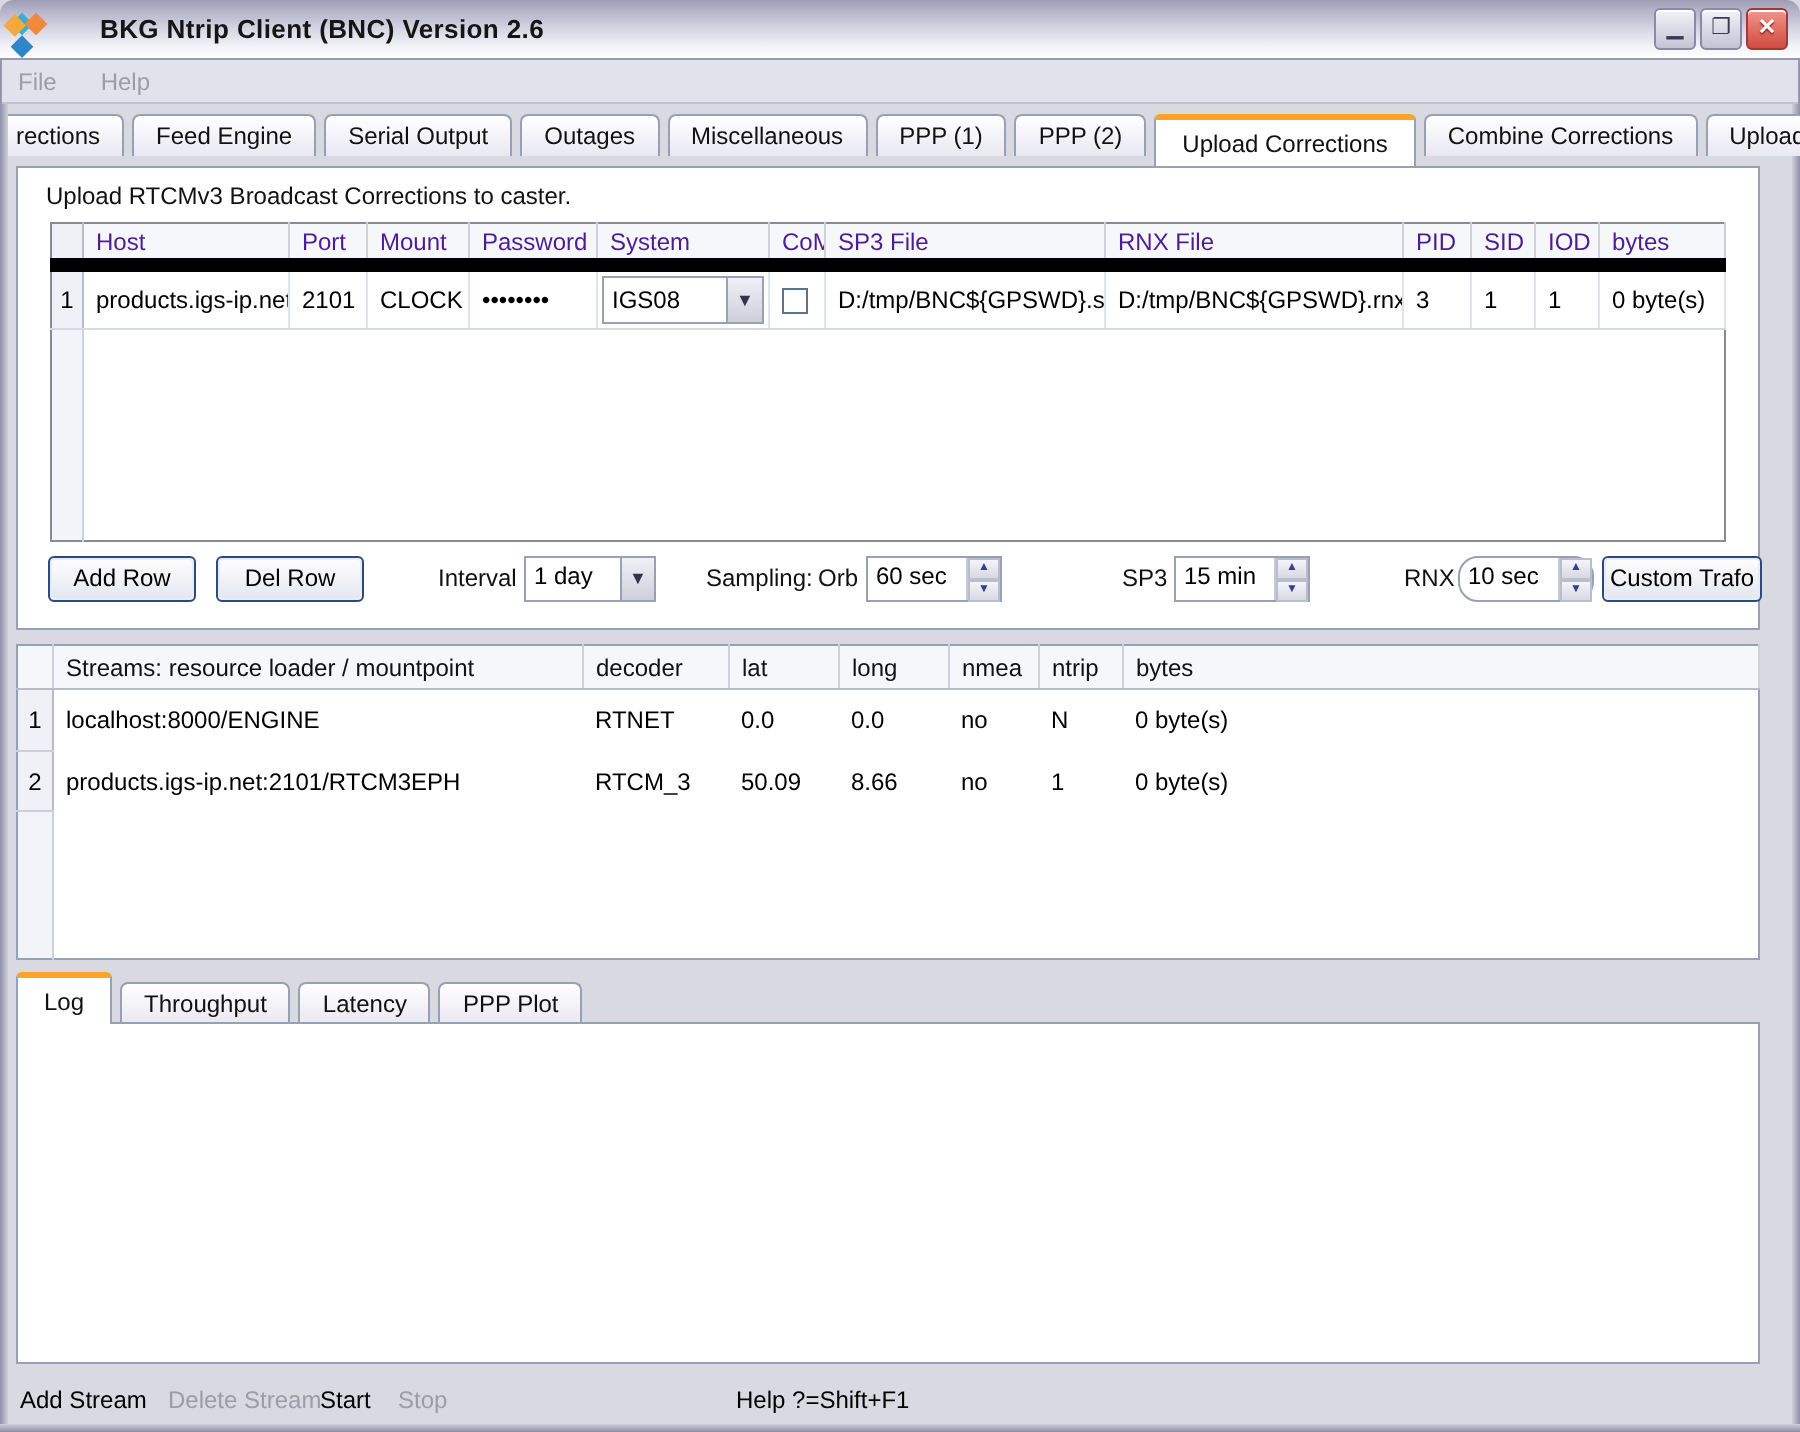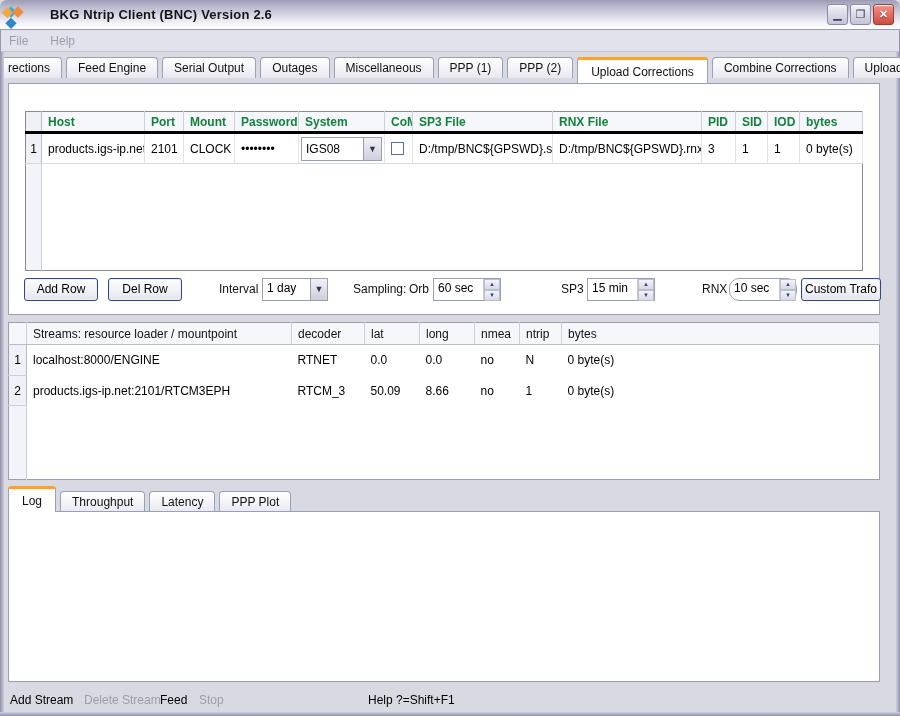--- a/index.html
+++ b/index.html
@@ -78,23 +78,23 @@
     background:#ffffff; border:1px solid #98a0b5; z-index:2;
   }
   .upload-caption { position:absolute; top:7px; left:14px; font-size:12px; color:#111; }
 
   table { border-collapse:collapse; table-layout:fixed; }
   .upload-table {
     position:absolute; top:27px; left:16px; width:838px; height:160px;
     border:1px solid #8a8a96; background:#ffffff; font-size:12px;
   }
   .upload-table thead th {
-    height:21px; background:#f6f7fb; font-weight:bold; text-align:left;
-    padding:0 6px; border-right:1px solid #cdd0da; border-bottom:3px solid #000000;
-    color:#15803d; overflow:hidden; white-space:nowrap;
+    height:21px; background:#f6f7fb; font-weight:normal; text-align:left;
+    padding:0 6px; border-right:1px solid #cdd0da; border-bottom:7px solid #000000;
+    color:#4c1d95; overflow:hidden; white-space:nowrap;
   }
   .upload-table td {
     height:31px; padding:0 6px; border-right:1px solid #e2e4ec;
     border-bottom:1px solid #d6d8e2; white-space:nowrap; overflow:hidden; vertical-align:middle;
   }
   .upload-table .numcell, .upload-table .numhead {
     background:#f0f1f7; text-align:center; padding:0 2px;
     border-right:1px solid #b9bcc8;
   }
   .upload-table .filler-row td { border:none; height:106px; background:#ffffff; }
@@ -195,20 +195,21 @@
     <div class="tab">Miscellaneous</div>
     <div class="tab">PPP (1)</div>
     <div class="tab">PPP (2)</div>
     <div class="tab active">Upload Corrections</div>
     <div class="tab">Combine Corrections</div>
     <div class="tab">Upload Ephemeris</div>
 
   </div>
 
   <div class="upload-panel">
+    <div class="upload-caption">Upload RTCMv3 Broadcast Corrections to caster.</div>
 
     <table class="upload-table">
       <colgroup>
         <col style="width:16px">
           <col style="width:103px">
           <col style="width:39px">
           <col style="width:51px">
         <col style="width:64px">
           <col style="width:86px">
           <col style="width:28px">
@@ -364,18 +365,18 @@
     <div class="tab">Throughput</div>
     <div class="tab">Latency</div>
     <div class="tab">PPP Plot</div>
   </div>
 
   <div class="log-panel"></div>
 
   <div class="statusbar">
     <span class="status-item" style="left:10px;">Add Stream</span>
     <span class="status-item disabled" style="left:84px;">Delete Stream</span>
-    <span class="status-item" style="left:160px;">Feed</span>
+    <span class="status-item" style="left:160px;">Start</span>
     <span class="status-item disabled" style="left:199px;">Stop</span>
     <span class="status-item" style="left:368px;">Help ?=Shift+F1</span>
   </div>
 
 </div>
 
 </body></html>

